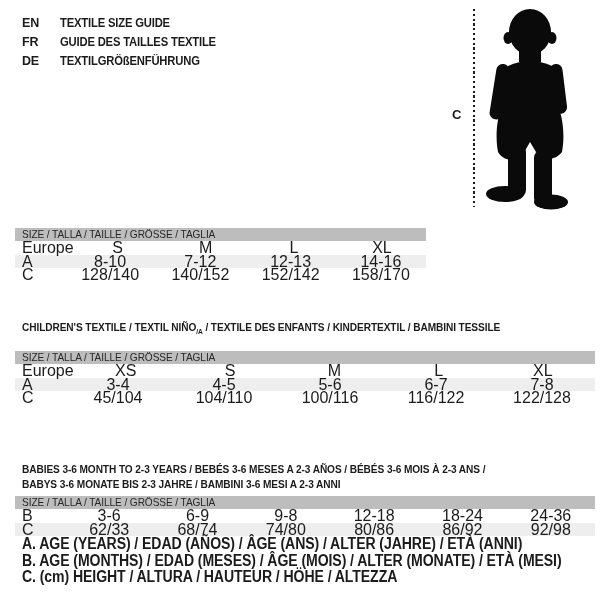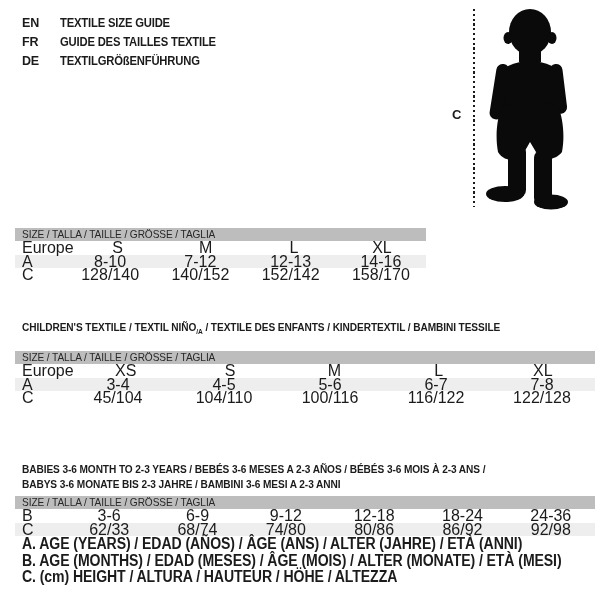--- a/index.html
+++ b/index.html
@@ -153,21 +153,21 @@
       <div class="heading">
         <div class="heading-line"><span>BABIES 3-6 MONTH TO 2-3 YEARS / BEBÉS 3-6 MESES A 2-3 AÑOS / BÉBÉS 3-6 MOIS À 2-3 ANS /</span></div>
         <div class="heading-line"><span>BABYS 3-6 MONATE BIS 2-3 JAHRE / BAMBINI 3-6 MESI A 2-3 ANNI</span></div>
       </div>
       <div class="table">
         <div class="size-bar"><span class="bar-text">SIZE / TALLA / TAILLE / GRÖSSE / TAGLIA</span></div>
         <div class="trow">
           <span class="tlabel">B</span>
           <span class="tcell">3-6</span>
           <span class="tcell">6-9</span>
-          <span class="tcell">9-12</span>
+          <span class="tcell">9-8</span>
           <span class="tcell">12-18</span>
           <span class="tcell">18-24</span>
           <span class="tcell">24-36</span>
         </div>
         <div class="trow alt">
           <span class="tlabel">C</span>
           <span class="tcell">62/33</span>
           <span class="tcell">68/74</span>
           <span class="tcell">74/80</span>
           <span class="tcell">80/86</span>

